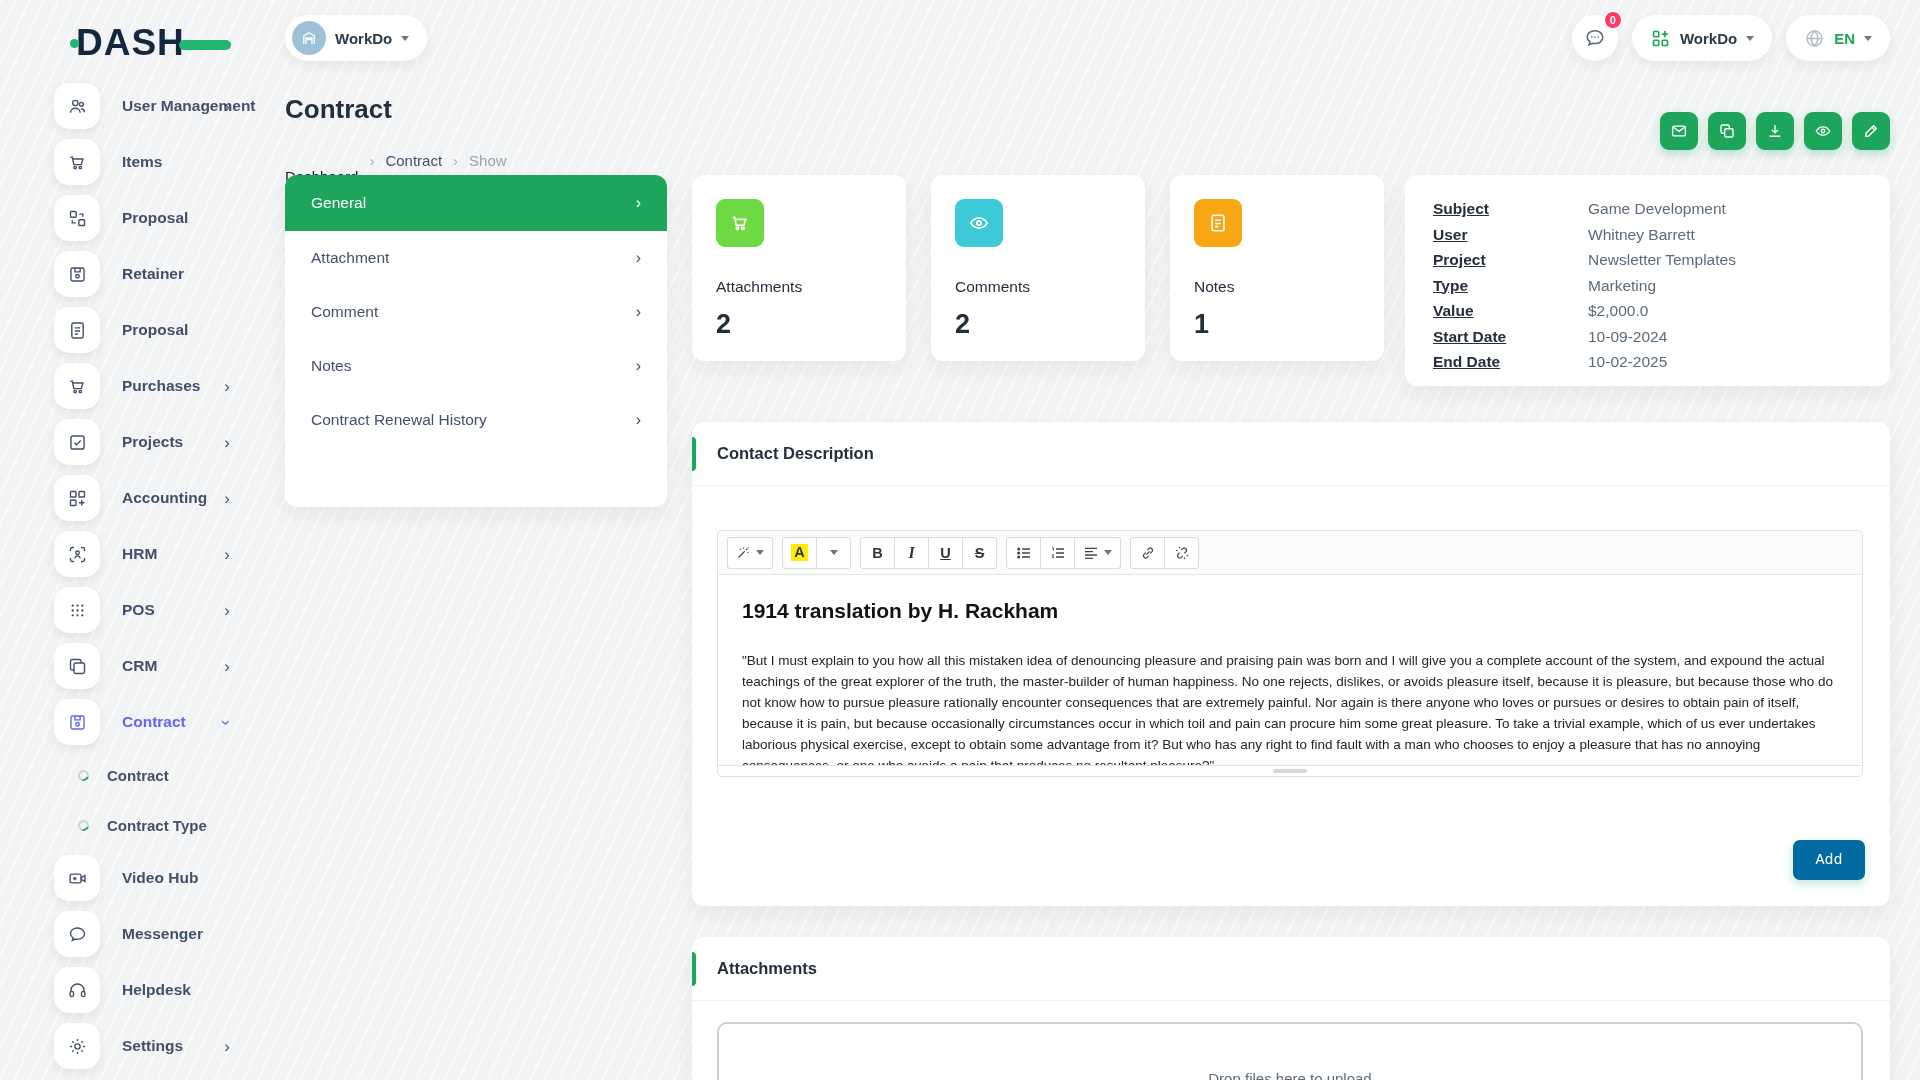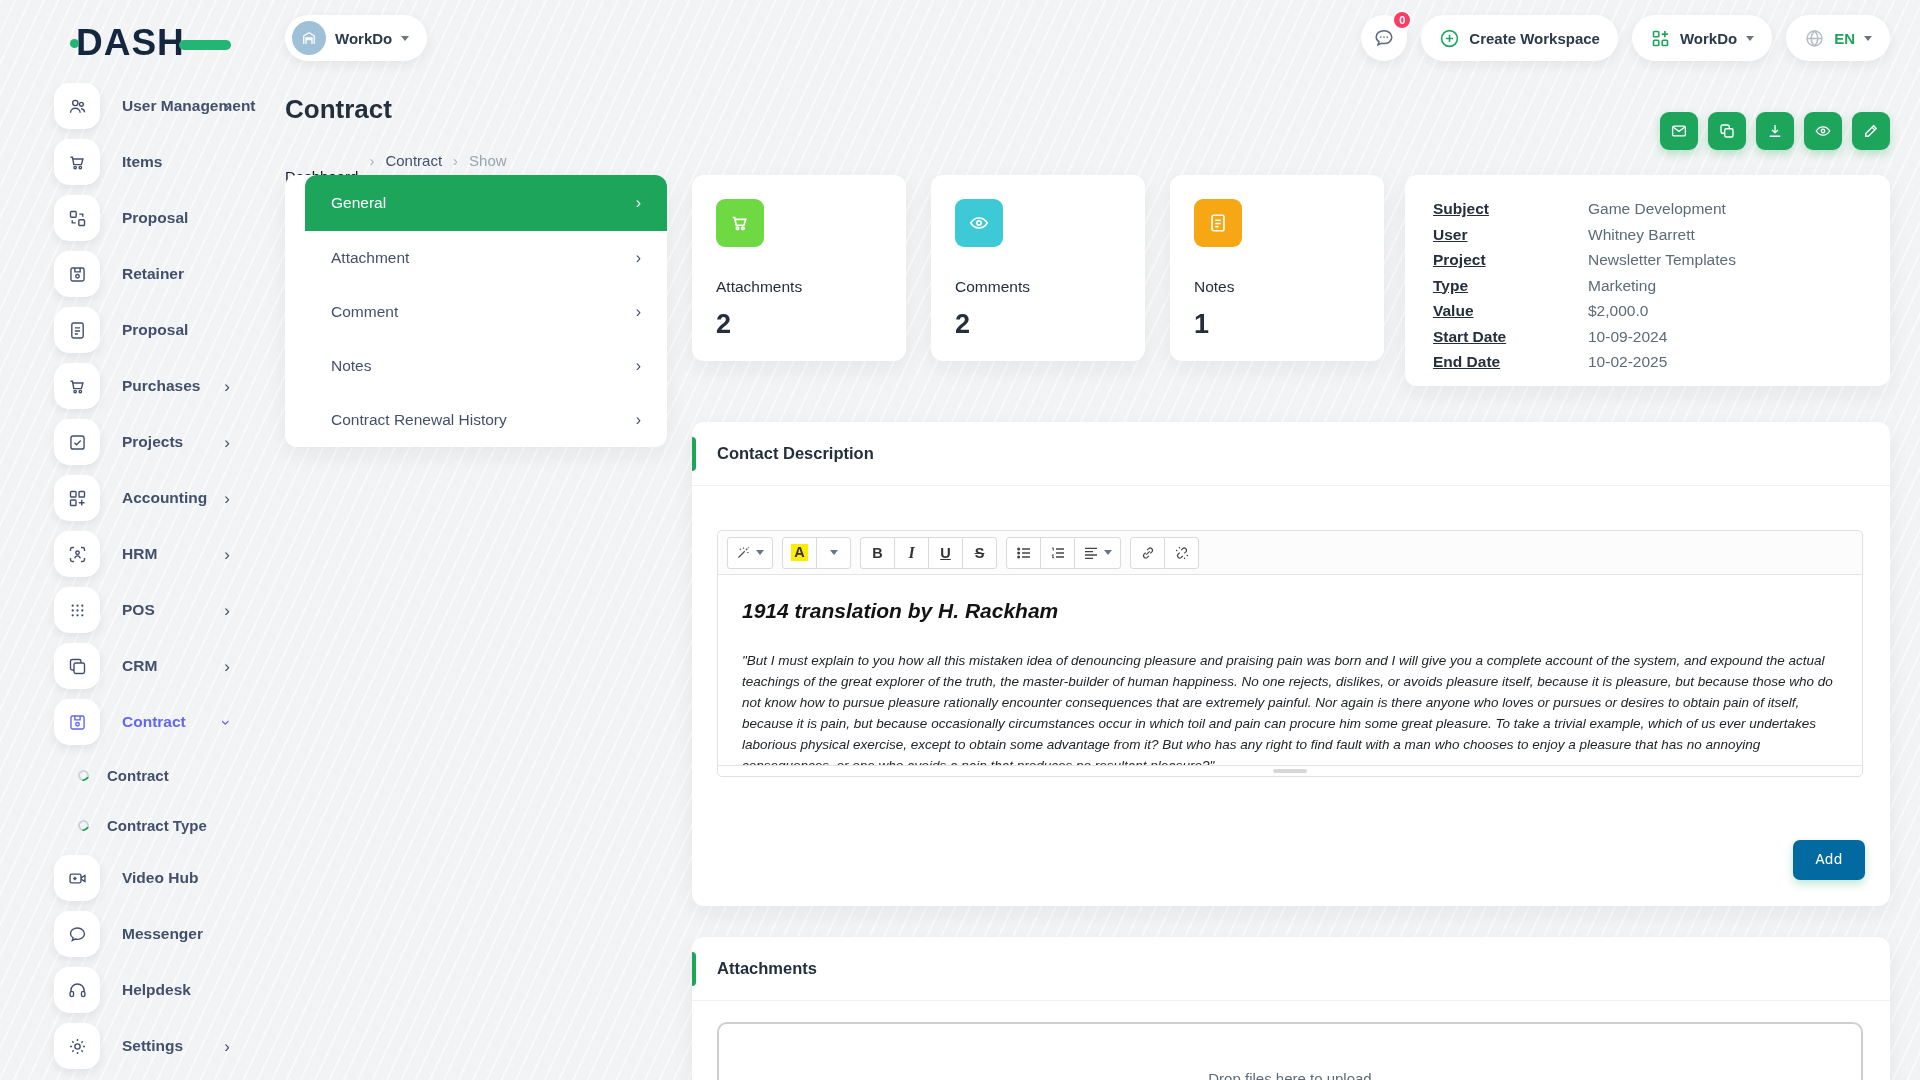--- a/index.html
+++ b/index.html
@@ -54,21 +54,21 @@
   .bc-sep { color:#a6aeb8; font-size:15px; }
   .bc-mid { color:#43506c; }
   .bc-cur { color:#9aa4ae; }
   .actions { position:absolute; right:30px; top:112px; display:flex; gap:10px; }
   .abtn { width:38px; height:38px; border-radius:9px; background:#1ea55c; border:none; cursor:pointer;
           display:flex; align-items:center; justify-content:center; box-shadow:0 4px 10px rgba(30,165,92,.28); }
 
   
   .card { position:absolute; background:#fff; border-radius:12px; box-shadow:0 8px 22px rgba(25,39,61,.06); }
 
-  .menu-card { left:285px; top:175px; width:382px; height:272px;padding-left:20px; }
+  .menu-card { left:285px; top:175px; width:382px; height:332px; }
   .m-item { height:54px; display:flex; align-items:center; justify-content:space-between; padding:0 26px;
             font-size:15.5px; color:#43506c; cursor:pointer; }
   .m-item .m-chev { font-size:16px; color:#43506c; }
   .m-item.active { background:#1ea55c; color:#fff; border-radius:12px 12px 0 0; height:56px; }
   .m-item.active .m-chev { color:#fff; }
 
   .stat-card { top:175px; width:214px; height:186px; padding:24px; }
   .stat-icon { width:48px; height:48px; border-radius:9px; display:flex; align-items:center; justify-content:center; }
   .stat-label { margin-top:31px; font-size:15.5px; color:#242f3d; }
   .stat-value { margin-top:13px; font-size:27px; font-weight:700; color:#242f3d; }
@@ -93,21 +93,21 @@
           cursor:pointer; font-family:inherit; }
   .tgroup .tbtn + .tbtn { margin-left:-1px; }
   .tgroup .tbtn:first-child { border-radius:3px 0 0 3px; }
   .tgroup .tbtn:last-child { border-radius:0 3px 3px 0; }
   .tgroup .tbtn:only-child { border-radius:3px; }
   .t-b { font-weight:800; }
   .t-i { font-style:italic; font-weight:600; font-family:"Liberation Serif", serif; font-size:16px; }
   .t-u { text-decoration:underline; font-weight:600; }
   .t-s { text-decoration:line-through; font-weight:600; }
   .t-a { font-weight:800; background:#ffec00; padding:0 3px; line-height:1.2; }
-  .editor-body { padding:16px 24px; height:190px; overflow:hidden;font-style:italic; }
+  .editor-body { padding:16px 24px; height:190px; overflow:hidden; }
   .e-h { font-size:21px; font-weight:700; color:#131313; margin:8px 0 27px; }
   .e-p { font-size:13.5px; line-height:21px; color:#212529; }
   .statusbar { height:11px; border-top:1px solid #e4e4e4; display:flex; align-items:center; justify-content:center;
                border-radius:0 0 5px 5px; background:#fff; }
   .grip { width:34px; height:4px; border-radius:2px; background:#d8d8d8; }
   .add-btn { position:absolute; right:25px; bottom:26px; width:72px; height:40px; border:none; border-radius:7px;
              background:#0369a1; color:#fff; font-size:15px; font-family:Liberation Mono, monospace; cursor:pointer;
              box-shadow:0 4px 10px rgba(30,165,92,.28); }
 
   .attach-card { left:692px; top:937px; width:1198px; height:330px; }
@@ -139,27 +139,20 @@
   <button class="icon-circle">
     <svg width="22" height="22" viewBox="0 0 24 24" fill="none" stroke="#5b6b79" stroke-width="1.7">
       <path d="M12 4c-4.7 0-8.5 3-8.5 6.8 0 2.1 1.2 4 3 5.2l-1 3.4 3.6-1.7c.9.3 1.9.4 2.9.4 4.7 0 8.5-3 8.5-6.8S16.7 4 12 4z"></path>
       <circle cx="8.5" cy="11" r=".9" fill="#5b6b79" stroke="none"></circle>
         <circle cx="12" cy="11" r=".9" fill="#5b6b79" stroke="none"></circle>
         <circle cx="15.5" cy="11" r=".9" fill="#5b6b79" stroke="none"></circle>
     </svg>
     <span class="badge">0</span>
   </button>
 
-  <button class="pill">
-    <svg width="21" height="21" viewBox="0 0 24 24" fill="none" stroke="#1ea55c" stroke-width="1.8">
-      <circle cx="12" cy="12" r="9"></circle>
-        <path d="M12 8v8M8 12h8"></path>
-    </svg>
-    <span>Create Workspace</span>
-  </button>
 
   <button class="pill">
     <svg width="21" height="21" viewBox="0 0 24 24" fill="none" stroke="#1ea55c" stroke-width="1.9">
       <rect x="4" y="4" width="6" height="6" rx="1"></rect>
         <rect x="4" y="14" width="6" height="6" rx="1"></rect>
         <rect x="14" y="14" width="6" height="6" rx="1"></rect>
         <path d="M17 3.5v7M13.5 7h7"></path>
     </svg>
     <span>WorkDo</span>
     <span class="caret"></span>

